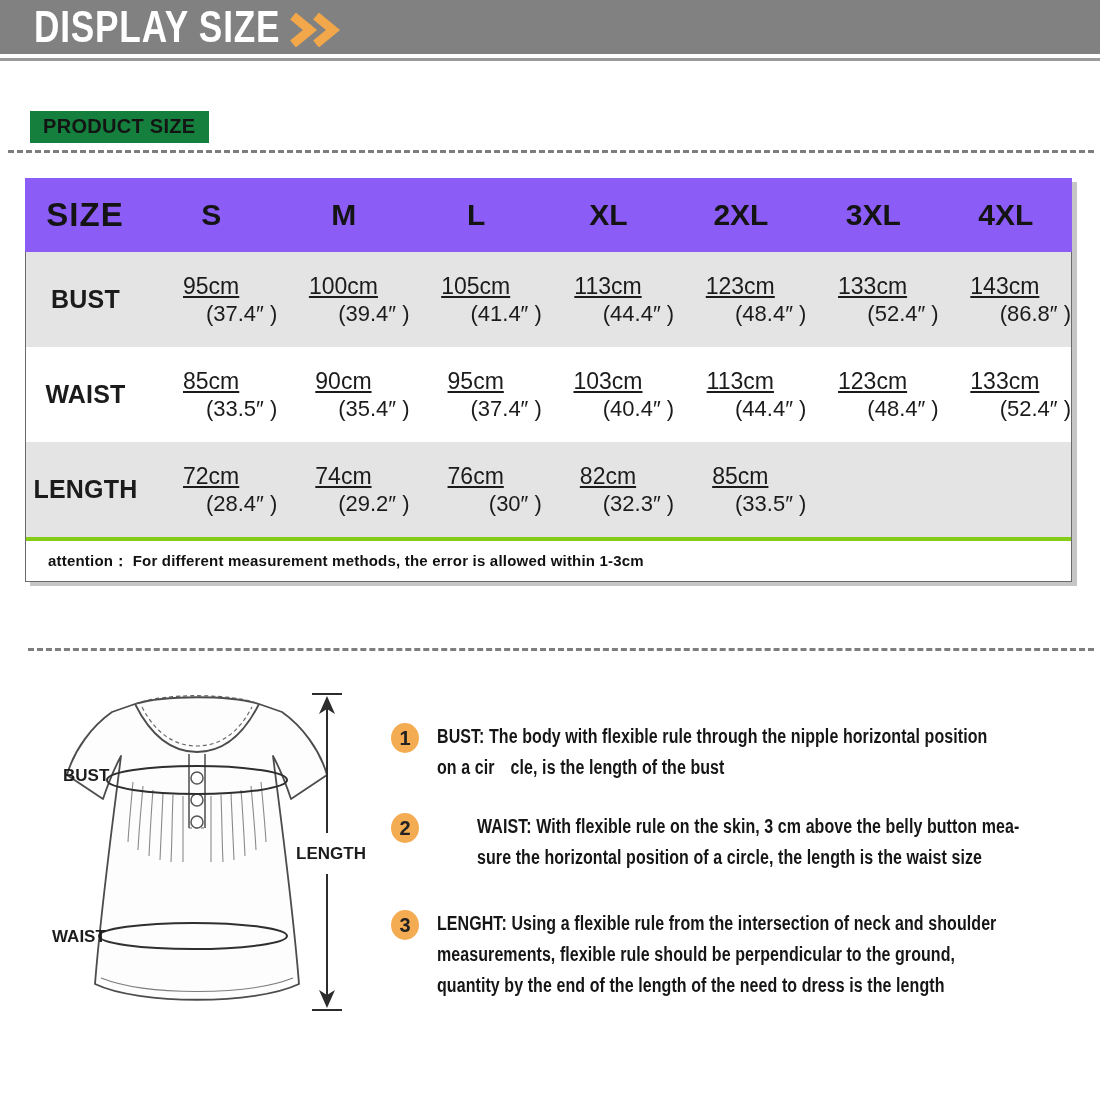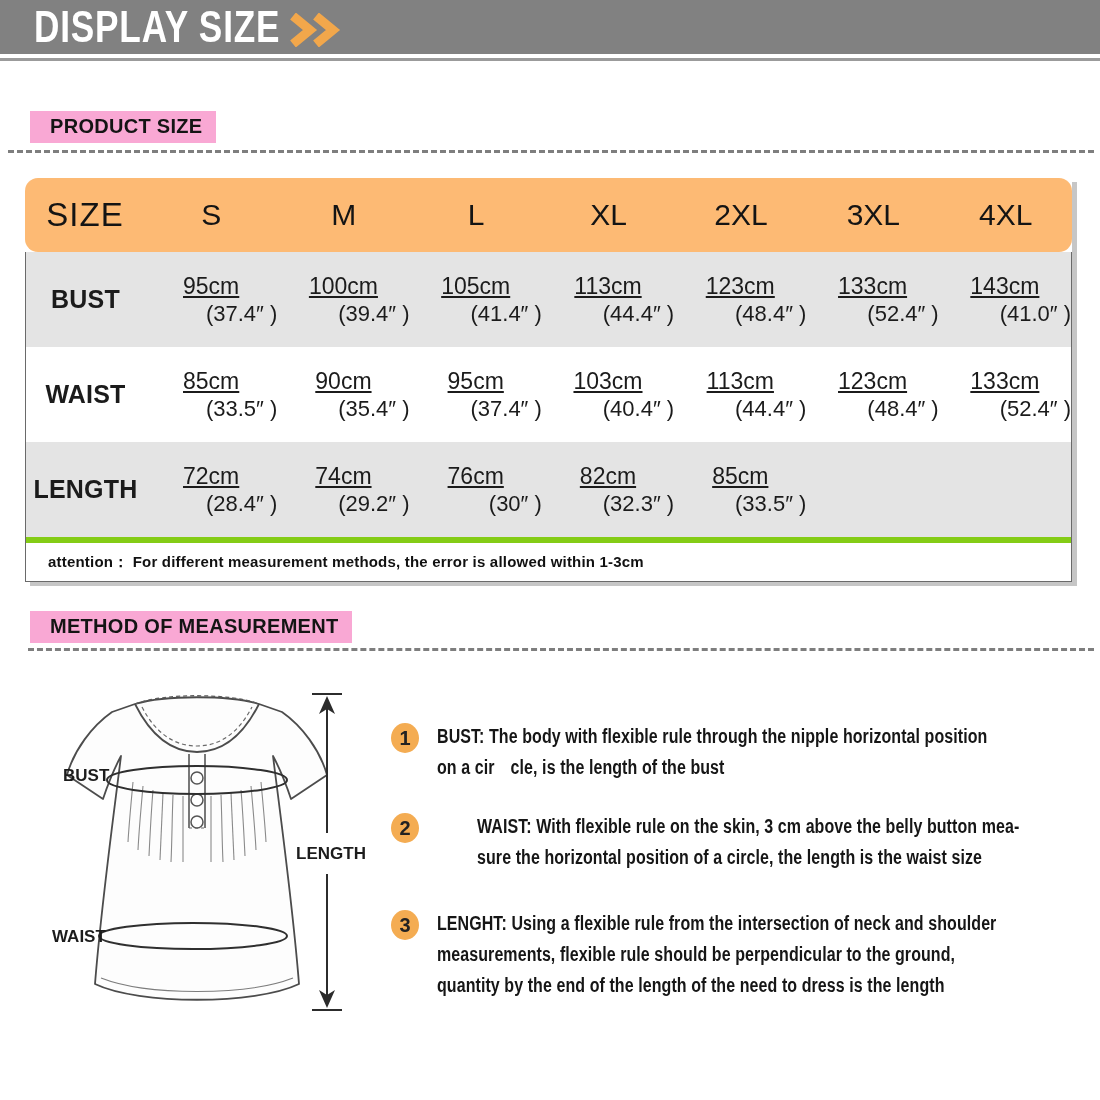--- a/index.html
+++ b/index.html
@@ -10,47 +10,47 @@
   
   .topbar{position:absolute;left:0;top:0;width:1100px;height:54px;background:#818181;}
   .topbar-edge{position:absolute;left:0;top:58px;width:1100px;height:3px;background:#9b9b9b;}
   .banner-title{
     position:absolute;left:34px;top:50%;transform:translateY(-50%) scaleX(0.8);transform-origin:left center;
     font-size:44px;font-weight:bold;color:#ffffff;letter-spacing:1px;white-space:nowrap;
   }
   .chev-icon{position:absolute;left:289px;top:13px;}
   
   .sec-label{
-    position:absolute;background:#f9a8d4;color:#141414;font-size:20px;font-weight:bold;
-    padding:4px 13px 5px 20px;letter-spacing:0.3px;white-space:nowrap;
+    position:absolute;background:#15803d;color:#141414;font-size:20px;font-weight:bold;
+    padding:4px 13px 5px 13px;letter-spacing:0.3px;white-space:nowrap;
   }
   .sec-label.product{left:30px;top:111px;}
   .sec-label.method{left:30px;top:611px;}
   .dash{position:absolute;height:0;border-top:3px dashed #7e7e7e;}
   .dash.d1{left:8px;top:150px;width:1086px;}
   .dash.d2{left:28px;top:648px;width:1066px;}
   
   .size-table{position:absolute;left:25px;top:178px;width:1047px;box-shadow:5px 4px 0 #c6c6c6;}
   .thead{
-    display:grid;grid-template-columns:120px repeat(7,1fr);height:74px;background:#fdba74;
-    align-items:center;text-align:center;font-weight:normal;color:#141414;font-size:30px;border-radius:13px;
+    display:grid;grid-template-columns:120px repeat(7,1fr);height:74px;background:#8b5cf6;
+    align-items:center;text-align:center;font-weight:bold;color:#141414;font-size:30px;
   }
   .thead .hcell.first{font-size:33px;letter-spacing:1px;}
   .tbody{border-left:1px solid #6a6a6a;border-right:1px solid #6a6a6a;border-bottom:1px solid #6a6a6a;}
   .trow{
     display:grid;grid-template-columns:119px repeat(7,1fr);height:95px;
     align-items:center;text-align:center;
   }
   .trow.gray{background:#E4E4E4;}
   .trow.white{background:#ffffff;}
   .rlabel{font-size:25px;font-weight:bold;letter-spacing:0.2px;}
   .cell-cm{font-size:23px;line-height:28px;text-decoration:underline;}
   .cell-in{font-size:22px;line-height:28px;text-align:right;}
   .attn-row{
-    height:44px;background:#ffffff;border-top:6px solid #84cc16;
+    height:44px;background:#ffffff;border-top:4px solid #84cc16;
     display:flex;align-items:center;padding-left:22px;box-sizing:border-box;
     font-size:15px;font-weight:bold;letter-spacing:0.2px;color:#111;
   }
   
   .diagram{position:absolute;left:15px;top:678px;}
   .diagram text{font-family:"Liberation Sans","DejaVu Sans",sans-serif;font-weight:bold;fill:#1c1c1c;}
   
   .numcircle{
     position:absolute;width:28px;height:30px;border-radius:50%;background:#F4AC52;
     color:#222;font-size:20px;font-weight:bold;text-align:center;line-height:30px;
@@ -112,21 +112,21 @@
         <div class="cell">
             <div class="cell-cm">123cm</div>
             <div class="cell-in">(48.4″ )</div>
           </div>
         <div class="cell">
             <div class="cell-cm">133cm</div>
             <div class="cell-in">(52.4″ )</div>
           </div>
         <div class="cell">
             <div class="cell-cm">143cm</div>
-            <div class="cell-in">(41.0″ )</div>
+            <div class="cell-in">(86.8″ )</div>
           </div>
       </div>
 
       <div class="trow white">
         <div class="rlabel">WAIST</div>
         <div class="cell">
             <div class="cell-cm">85cm</div>
             <div class="cell-in">(33.5″ )</div>
           </div>
         <div class="cell">
@@ -176,21 +176,20 @@
         <div class="cell">
             <div class="cell-cm">85cm</div>
             <div class="cell-in">(33.5″ )</div>
           </div>
       </div>
 
       <div class="attn-row">attention： For different measurement methods, the error is allowed within 1-3cm</div>
     </div>
   </div>
 
-  <div class="sec-label method">METHOD OF MEASUREMENT</div>
   <div class="dash d2"></div>
 
   <svg class="diagram" width="375" height="345" viewBox="0 0 375 345">
 
     <g>
       <path fill="#fdfdfd" stroke="#4c4c4c" stroke-width="1.8" stroke-linejoin="round" d="
         M120,26
         C150,17 214,17 244,26
         L267,34
         C287,48 305,72 312,97

